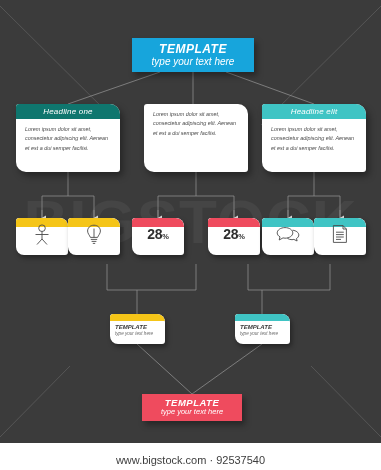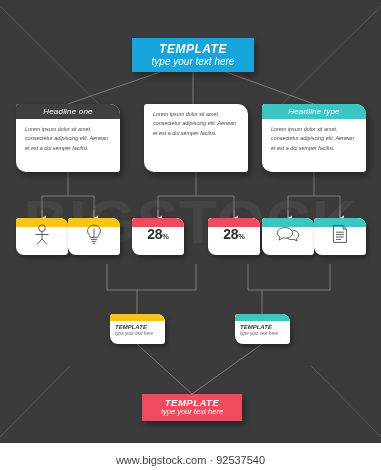--- a/index.html
+++ b/index.html
@@ -278,32 +278,32 @@
       </g>
     </svg>
 
     <div class="node banner" id="top-banner">
       <div class="b-title">TEMPLATE</div>
       <div class="b-sub">type your text here</div>
     </div>
 
     <div class="node hcard" id="hcard-1">
       <div class="badge" style="background:#f5c518">1</div>
-      <div class="hc-head" style="background:#404040">Headline one</div>
+      <div class="hc-head" style="background:#0f766e">Headline one</div>
       <div class="hc-body">Lorem ipsum dolor sit amet, consectetur adipiscing elit. Aenean et est a dui semper facilisi.</div>
     </div>
 
     <div class="node hcard" id="hcard-2">
       <div class="badge" style="background:#ef4b5e">2</div>
       <div class="hc-body">Lorem ipsum dolor sit amet, consectetur adipiscing elit. Aenean et est a dui semper facilisi.</div>
     </div>
 
     <div class="node hcard" id="hcard-3">
       <div class="badge" style="background:#3fc4c4">3</div>
-      <div class="hc-head" style="background:#3fc4c4">Headline type</div>
+      <div class="hc-head" style="background:#3fc4c4">Headline elit</div>
       <div class="hc-body">Lorem ipsum dolor sit amet, consectetur adipiscing elit. Aenean et est a dui semper facilisi.</div>
     </div>
 
     <div class="node icard" style="left:16px; top:218px;">
       <div class="ic-head" style="background:#f5c518"></div>
       <div class="ic-body">
         <svg width="20" height="21" viewBox="0 0 20 21">
           <g stroke="#4a4a4a" stroke-width="0.9" fill="none">
             <circle cx="10" cy="4.2" r="3.3"></circle>
             <line x1="10" y1="7.5" x2="10" y2="15"></line>

